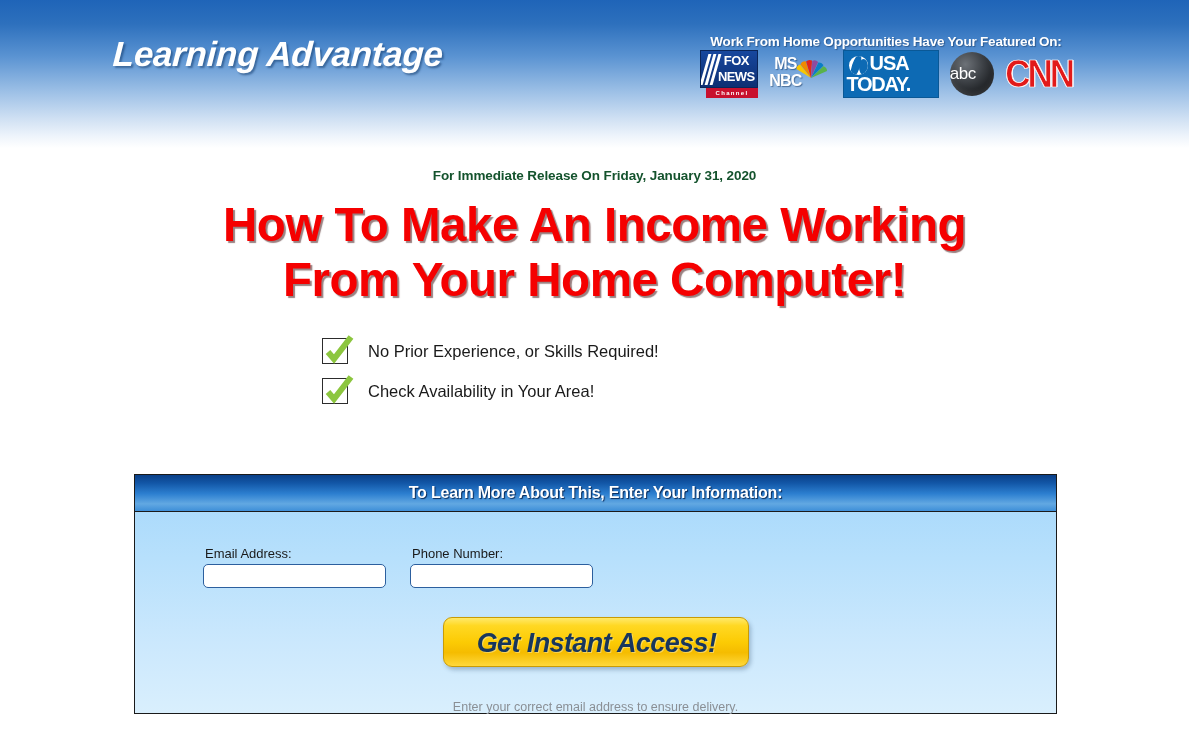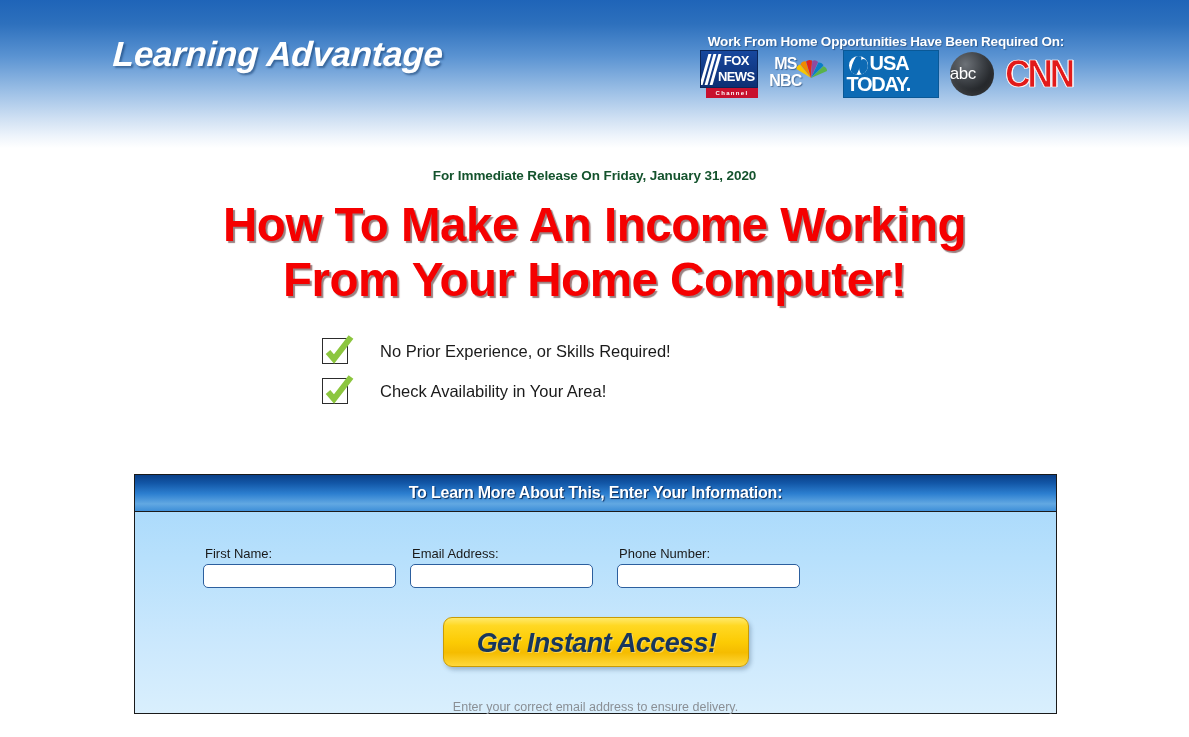--- a/index.html
+++ b/index.html
@@ -289,21 +289,21 @@
     flex: 0 0 auto;
     box-sizing: border-box;
   }
   .check-box svg {
     position: absolute;
     left: 1px;
     top: -4px;
     overflow: visible;
   }
   .bullet-text {
-    margin-left: 32px;
+    margin-left: 20px;
     font-size: 16.5px;
     color: #1a1a1a;
     white-space: nowrap;
   }
 
   
   .form-panel {
     position: absolute;
     left: 134px;
     top: 474px;
@@ -400,21 +400,21 @@
   }
 </style>
 </head>
 <body>
 
 <div class="header">
 
   <div class="brand">Learning Advantage</div>
 
   <div class="media-block">
-    <div class="media-caption">Work From Home Opportunities Have Been Required On:</div>
+    <div class="media-caption">Work From Home Opportunities Have Your Featured On:</div>
 
     <div class="media-logos">
 
       <div class="logo-fox">
         <div class="fox-box">
           <div class="fox-slashes">
               <i></i>
               <i></i>
               <i></i>
             </div>
@@ -485,24 +485,20 @@
   </li>
 </ul>
 
 <div class="form-panel">
 
   <div class="form-header">
     <span class="form-header-title">To Learn More About This, Enter Your Information:</span>
   </div>
 
   <div class="fields-row">
-    <div class="field first">
-      <div class="field-label">First Name:</div>
-      <input class="field-input" type="text" placeholder="" style="">
-    </div>
     <div class="field email">
       <div class="field-label">Email Address:</div>
       <input class="field-input" type="text" placeholder="" style="">
     </div>
     <div class="field phone">
       <div class="field-label">Phone Number:</div>
       <input class="field-input" type="text" placeholder="" style="">
     </div>
   </div>
 

